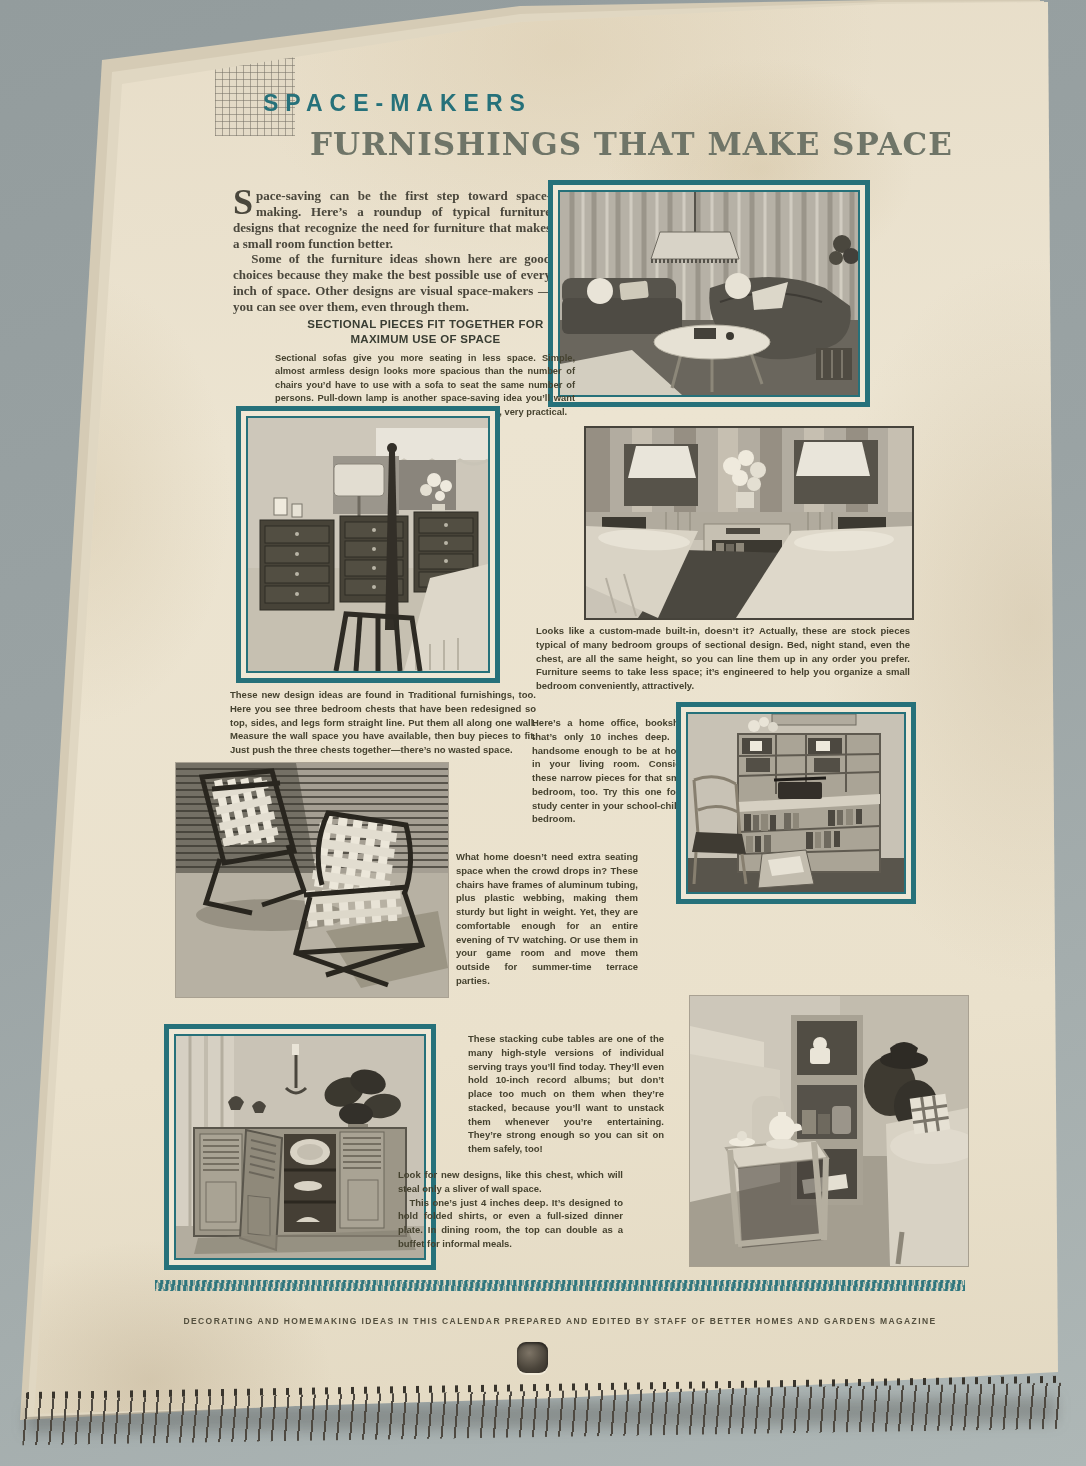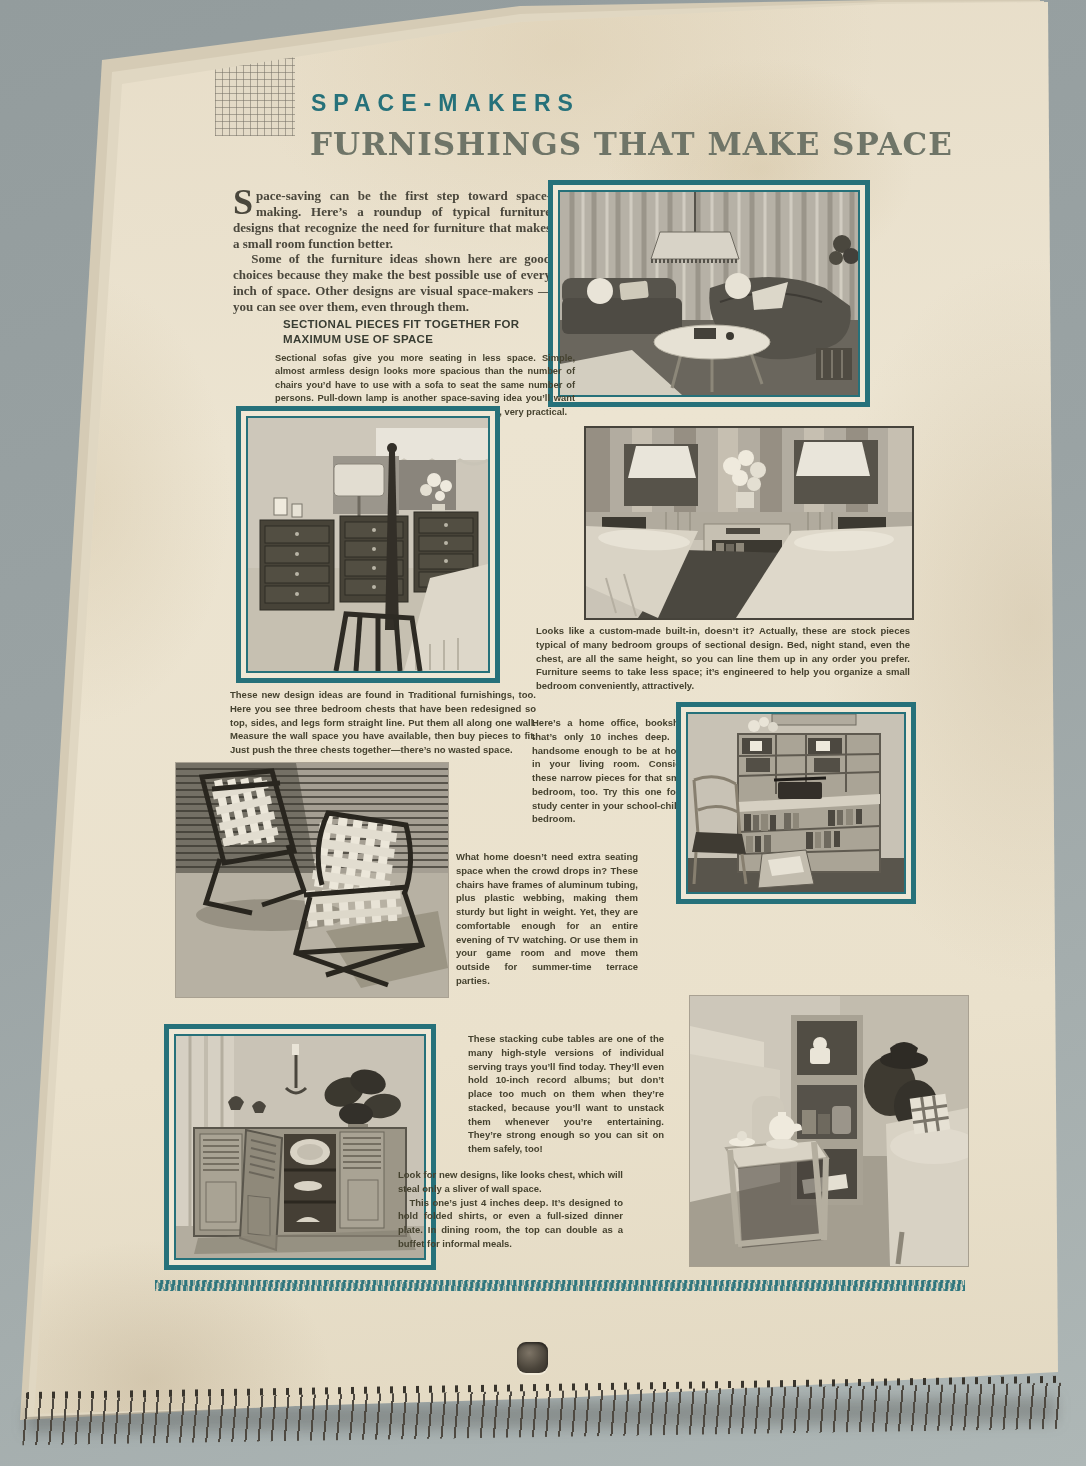--- a/index.html
+++ b/index.html
@@ -28,31 +28,31 @@
       radial-gradient(420px 300px at 560px 50px, rgba(214,197,164,.4), transparent 75%),
       radial-gradient(200px 300px at 80px 500px, rgba(208,192,160,.4), transparent 75%),
       linear-gradient(175deg,#e7ddc8,#ece4d1 30%,#eae1cc 70%,#e2d8c1);
   }
   
   .grid-square{left:215px;top:56px;width:80px;height:80px;
     background-image:
       repeating-linear-gradient(0deg, rgba(118,113,102,.55) 0 1px, transparent 1px 7px),
       repeating-linear-gradient(90deg, rgba(118,113,102,.55) 0 1px, transparent 1px 7px);
     background-color:rgba(205,198,185,.18);}
-  .kicker{left:263px;top:90px;font-size:23px;font-weight:bold;letter-spacing:7px;color:var(--teal);margin-left:48px;}
+  .kicker{left:263px;top:90px;font-size:23px;font-weight:bold;letter-spacing:7px;color:var(--teal);}
   .big-title{left:292px;top:126px;font-family:"DejaVu Serif",serif;font-size:31px;font-weight:bold;
     letter-spacing:1px;color:var(--title-ink);white-space:nowrap;margin-left:18px;}
   
   .intro{left:233px;top:188px;width:318px;font-family:"Liberation Serif",serif;font-size:13px;
     line-height:1.22;color:var(--body-ink);text-align:justify;font-weight:600;}
   .intro p+p{text-indent:1.4em;}
   .dropcap{float:left;font-size:36px;line-height:.82;padding-right:3px;font-weight:bold;}
   
   .sec-head{left:283px;top:317px;width:285px;font-size:11.5px;font-weight:bold;line-height:1.3;
-    letter-spacing:.3px;color:#393d33;}
+    letter-spacing:.3px;color:#393d33;text-align:center;}
   .cap{font-size:9.5px;font-weight:bold;line-height:1.45;color:var(--cap-ink);text-align:justify;}
   .sec-body{left:275px;top:352px;width:300px;font-size:9.3px;}
   .cap-builtin{left:536px;top:624px;width:374px;}
   .cap-chests{left:230px;top:688px;width:306px;}
   .cap-office{left:532px;top:716px;width:158px;}
   .cap-chairs{left:456px;top:850px;width:182px;}
   .cap-cubes{left:468px;top:1032px;width:196px;}
   .cap-chest2{left:398px;top:1168px;width:225px;}
   .cap-chest2 p+p{text-indent:1.2em;}
   
@@ -582,24 +582,25 @@
               <line x1="167" y1="132" x2="205" y2="132" stroke="#756f62" stroke-width="2"></line>
             <rect x="172" y="144" width="30" height="40" fill="none" stroke="#756f62"></rect>
           </g>
         </g>
         <polygon points="22,202 232,194 240,214 18,218" fill="#8a8476" opacity=".7"></polygon>
       </svg>
     </div>
   </div>
 
   <div class="abs cap cap-chest2">
-    <p>Look for new designs, like looks chest, which will steal only a sliver of wall space.</p>
+    <p>Look for new designs, like this chest, which will steal only a sliver of wall space.</p>
     <p>This one’s just 4 inches deep. It’s designed to hold folded shirts, or even a full-sized dinner plate. In dining room, the top can double as a buffet for informal meals.</p>
   </div>
 
   <div class="abs deco-strip"></div>
+  <div class="abs credit">DECORATING AND HOMEMAKING IDEAS IN THIS CALENDAR PREPARED AND EDITED BY STAFF OF BETTER HOMES AND GARDENS MAGAZINE</div>
   <div class="abs punch-hole"></div>
 </div>
 
 <div class="abs spiral">
   <div class="spiral-dots"></div>
   <div class="spiral-wires"></div>
 </div>
 
 </body></html>

